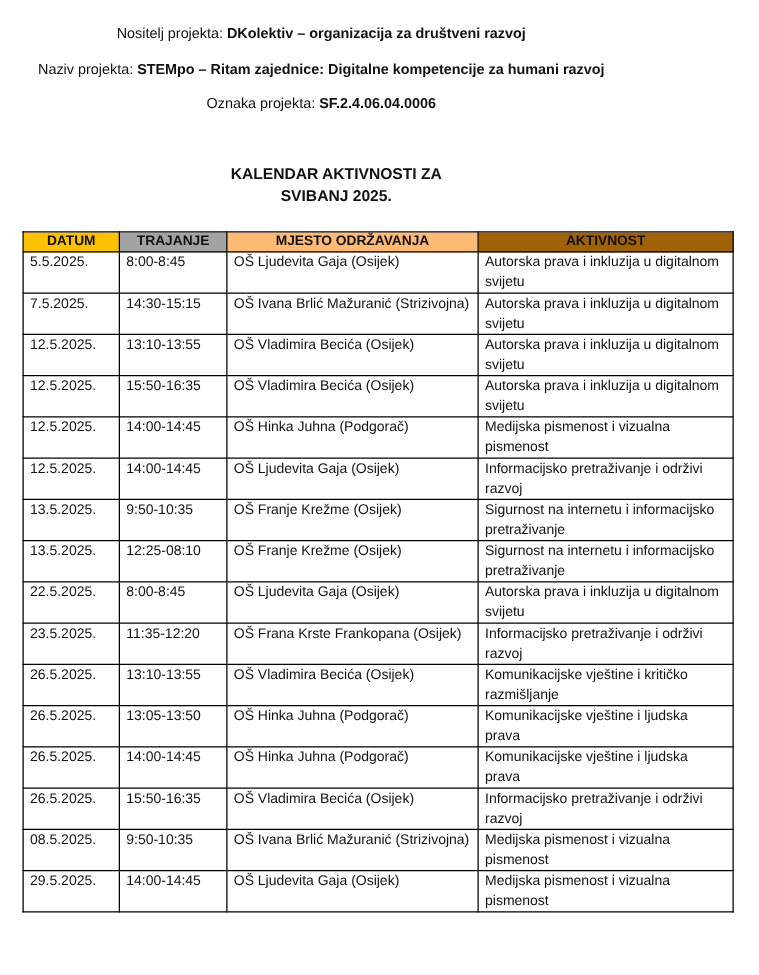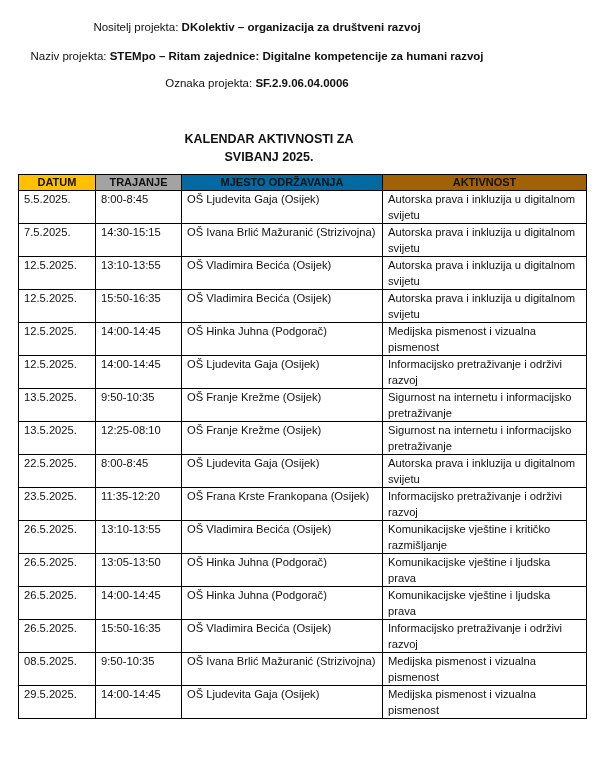--- a/index.html
+++ b/index.html
@@ -1,55 +1,55 @@
 <!DOCTYPE html>
 <html><head>
 <meta charset="utf-8">
 <style>
   html, body { margin: 0; padding: 0; background: #ffffff; }
   body { width: 607px; height: 780px; position: relative; font-family: "Liberation Sans", sans-serif; color: #111; overflow: hidden; }
   .meta-line { position: absolute; left: 0; width: 514px; text-align: center; font-size: 11.5px; }
   .meta-line b { font-weight: bold; }
   .title { position: absolute; left: 0; width: 538px; text-align: center; font-size: 12.5px; font-weight: bold; line-height: 18px; }
-  table { position: absolute; left: 18px; top: 174px; border-collapse: collapse; table-layout: fixed; width: 568px; font-size: 11.2px; padding-left: 48px; }
+  table { position: absolute; left: 18px; top: 185px; border-collapse: collapse; table-layout: fixed; width: 568px; font-size: 11.2px; padding-left: 48px; }
   th, td { border: 1px solid #000; padding: 0 5px; vertical-align: top; }
   th { background: #FFC000; font-weight: bold; text-align: center; height: 15px; line-height: 15px; font-size: 11px; }
   td { height: 32px; line-height: 16px; padding-top: 0px; }
   col.c1 { width: 77px; } col.c2 { width: 86px; } col.c3 { width: 201px; } col.c4 { width: 204px; }
 </style>
 </head>
 <body>
 
 <div class="meta-line" style="top:21px">
   <span>Nositelj projekta: </span><b>DKolektiv – organizacija za društveni razvoj</b>
 </div>
 <div class="meta-line" style="top:50px">
   <span>Naziv projekta: </span><b>STEMpo – Ritam zajednice: Digitalne kompetencije za humani razvoj</b>
 </div>
 <div class="meta-line" style="top:77px">
-  <span>Oznaka projekta: </span><b>SF.2.9.06.04.0006</b>
+  <span>Oznaka projekta: </span><b>SF.2.4.06.04.0006</b>
 </div>
 
 <div class="title" style="top:130px">
   <div>KALENDAR AKTIVNOSTI ZA</div>
   <div>SVIBANJ 2025.</div>
 </div>
 
 <table>
   <colgroup>
       <col class="c1">
       <col class="c2">
       <col class="c3">
       <col class="c4">
     </colgroup>
   <thead>
     <tr>
       <th style="background: rgb(255, 192, 0);">DATUM</th>
       <th style="background: #a3a3a3;">TRAJANJE</th>
-      <th style="background: #0369a1;">MJESTO ODRŽAVANJA</th>
+      <th style="background: #fdba74;">MJESTO ODRŽAVANJA</th>
       <th style="background: #a16207;">AKTIVNOST</th>
     </tr>
   </thead>
   <tbody id="tbody">
       <tr>
         <td>5.5.2025.</td>
         <td>8:00-8:45</td>
         <td>OŠ Ljudevita Gaja (Osijek)</td>
         <td>Autorska prava i inkluzija u digitalnom svijetu</td>
       </tr>

